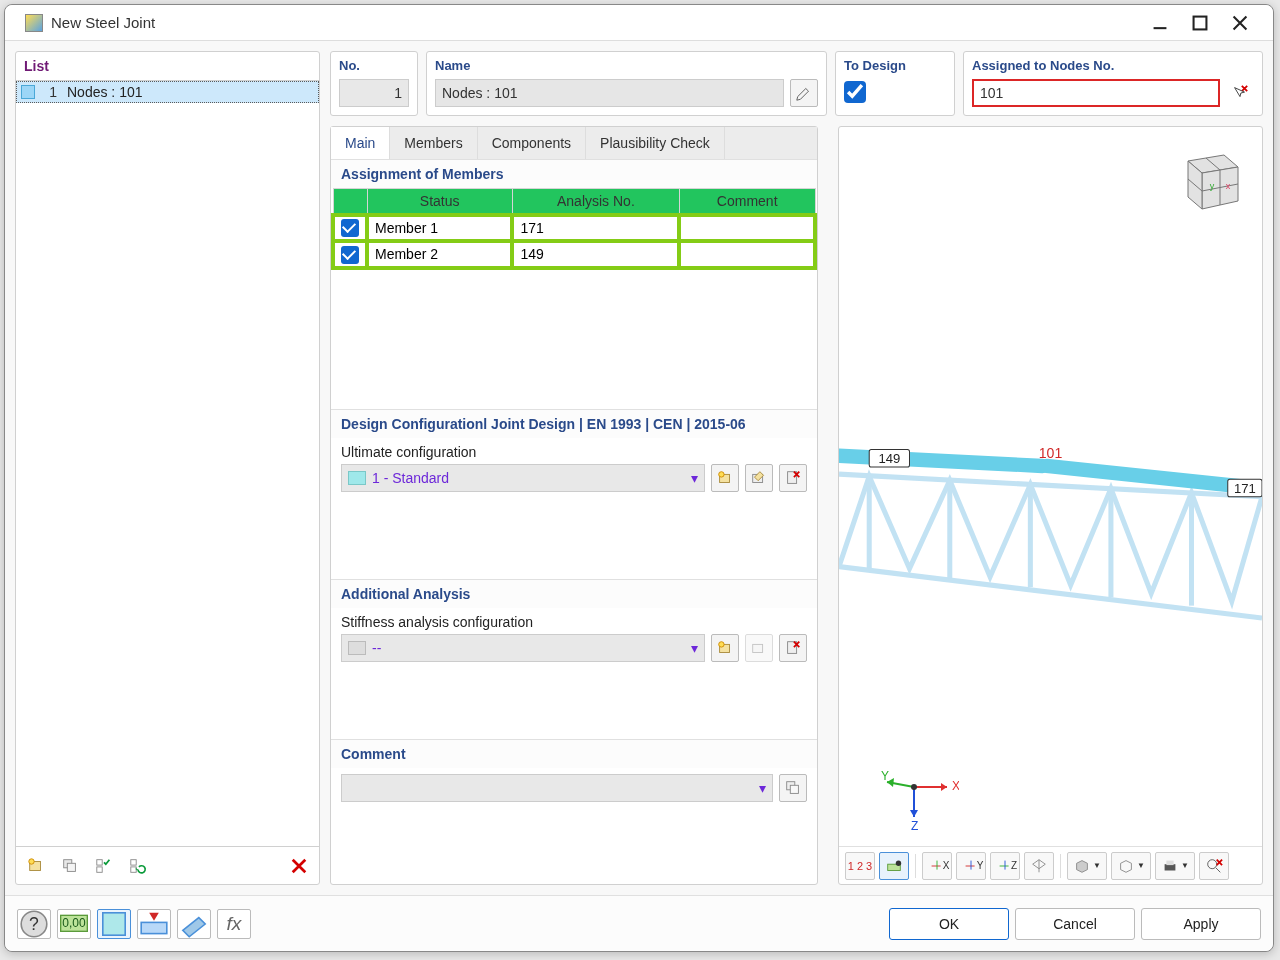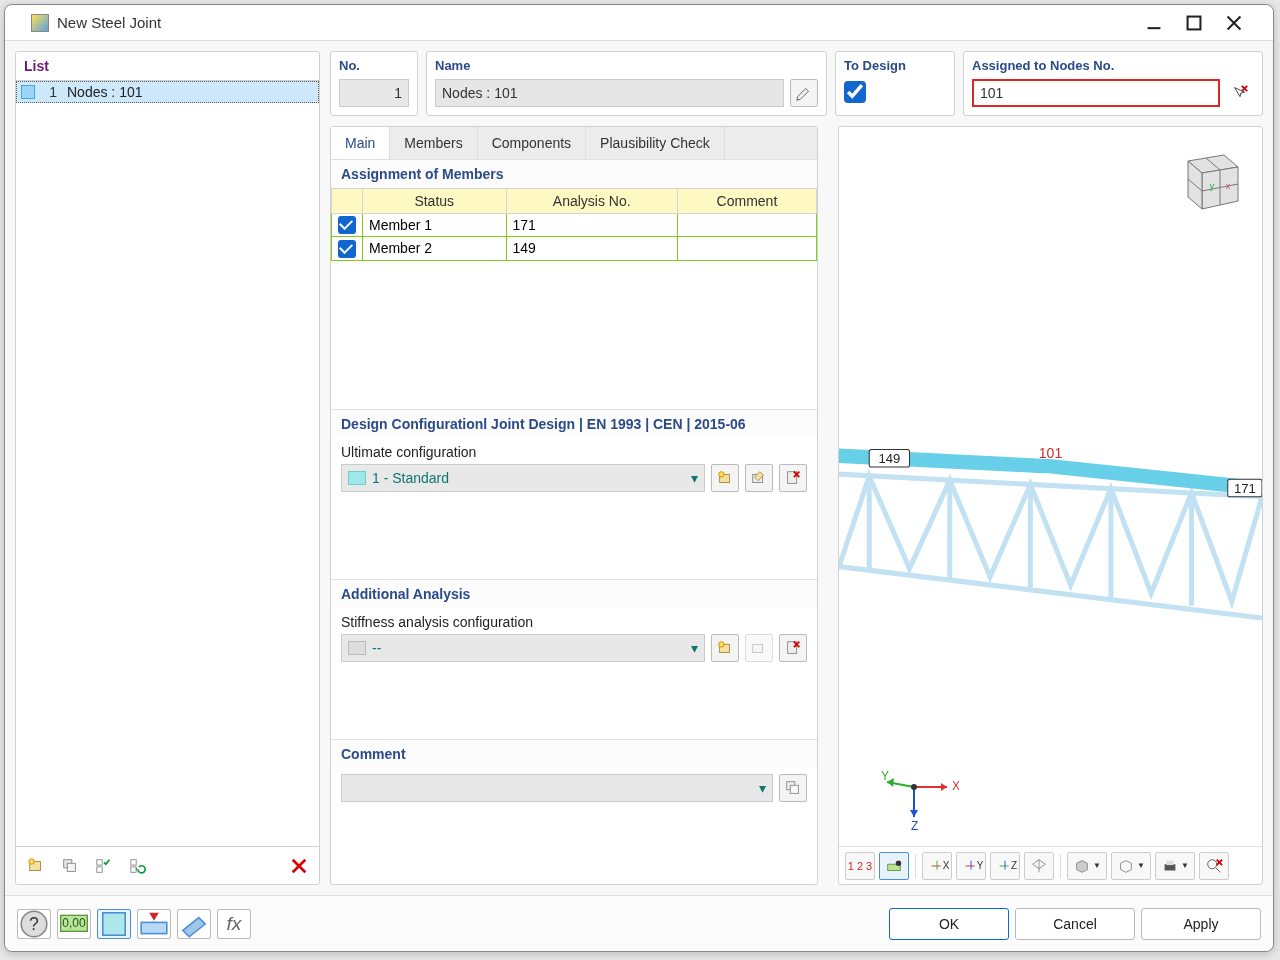--- a/index.html
+++ b/index.html
@@ -1,21 +1,21 @@
 <!DOCTYPE html>
 <html><head>
 <meta charset="utf-8">
 <style>
 * { box-sizing: border-box; font-family: 'Segoe UI', Arial, sans-serif; }
 html, body { margin:0; padding:0; width:1280px; height:960px; background:#e8e8e8; overflow:hidden; }
 
 .window { position:absolute; top:4px; left:4px; width:1270px; height:948px; background:#f8f8f8; border:1px solid #888; border-radius:8px; box-shadow:0 2px 10px rgba(0,0,0,0.2); display:flex; flex-direction:column; }
 
 
-.titlebar { height:36px; display:flex; align-items:center; padding:0 26px; background:#fff; border-top-left-radius:8px; border-top-right-radius:8px; border-bottom:1px solid #ddd; }
+.titlebar { height:36px; display:flex; align-items:center; padding:0 20px; background:#fff; border-top-left-radius:8px; border-top-right-radius:8px; border-bottom:1px solid #ddd; }
 .titlebar .app-icon { width:18px; height:18px; background:linear-gradient(135deg,#ffdd55,#5ba3e0); border:1px solid #888; margin-right:8px; }
 .titlebar .title { font-size:15px; color:#333; flex:1; }
 .winbtns { display:flex; gap:22px; align-items:center; margin-right:4px; }
 .winbtn { width:18px; height:18px; display:flex; align-items:center; justify-content:center; cursor:default; }
 .winbtn svg { stroke:#222; stroke-width:1.6; fill:none; }
 
 
 .content { flex:1; display:flex; flex-direction:column; }
 .upper { flex:1; display:flex; gap:10px; padding:10px; }
 
@@ -60,31 +60,31 @@
 .tabstrip { display:flex; background:#ececec; }
 .tab { padding:8px 14px; font-size:14px; color:#333; border-right:1px solid #ddd; cursor:default; }
 .tab.active { background:#fff; color:#2a4a8a; font-weight:500; }
 .tabbody { flex:1; display:flex; flex-direction:column; overflow:hidden; }
 .section { border-top:1px solid #e0e0e0; display:flex; flex-direction:column; }
 .sechdr { color:#2a4a8a; font-weight:600; font-size:14px; padding:6px 10px; background:#fcfcfc; }
 .secbody { padding:6px 10px 10px 10px; }
 
 
 .mtable { width:100%; border-collapse:collapse; font-size:14px; }
-.mtable th { background:#fef9c3; font-weight:400; color:#333; border:1px solid #d5d5d5; padding:4px 6px; text-align:center; }
-.mtable td { border:1px solid #84cc16; padding:2px 6px; }
+.mtable th { background:#22c55e; font-weight:400; color:#333; border:1px solid #d5d5d5; padding:4px 6px; text-align:center; }
+.mtable td { border:4px solid #84cc16; padding:2px 6px; }
 .mtable td.chkcell { width:30px; text-align:center; }
 .mtable td.chkcell span { display:inline-block; width:18px; height:18px; background:#1067d0; border-radius:3px; position:relative; vertical-align:middle;}
 .mtable td.chkcell span::after { content:""; position:absolute; left:4px; top:1px; width:6px; height:10px; border:solid #fff; border-width:0 2.5px 2.5px 0; transform:rotate(45deg); }
 .members-area { height:250px; }
 
 
 .design-area { height:170px; }
 .label-s { font-size:14px; color:#222; margin-bottom:4px; }
-.select { height:28px; background:#e8e8e8; border:1px solid #ccc; display:flex; align-items:center; padding:0 6px; font-size:14px; color:#0f766e; }
+.select { height:28px; background:#e8e8e8; border:1px solid #ccc; display:flex; align-items:center; padding:0 6px; font-size:14px; color:#6d28d9; }
 .select .swatch { width:18px; height:14px; background:#9fe8ea; border:1px solid #7ac8c8; margin-right:6px; }
 .select .caret { margin-left:auto; }
 .cfgrow { display:flex; gap:6px; align-items:center; }
 .cfgrow .select { flex:1; }
 
 
 .analysis-area { height:160px; }
 
 .comment-area .secbody { display:flex; gap:6px; }
 .comment-area .select { flex:1; }

